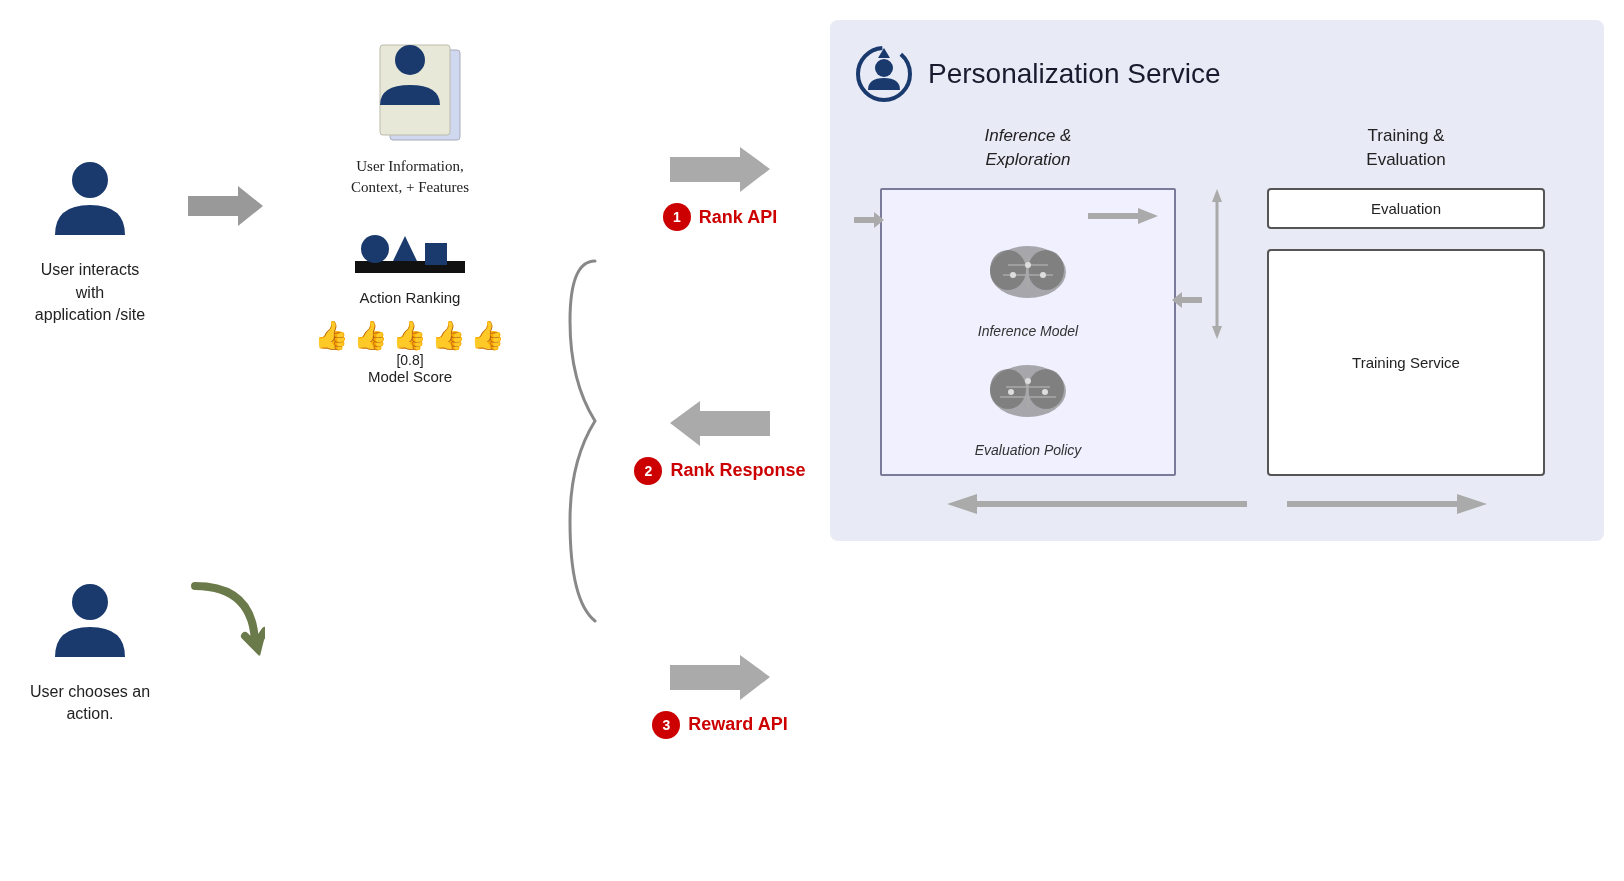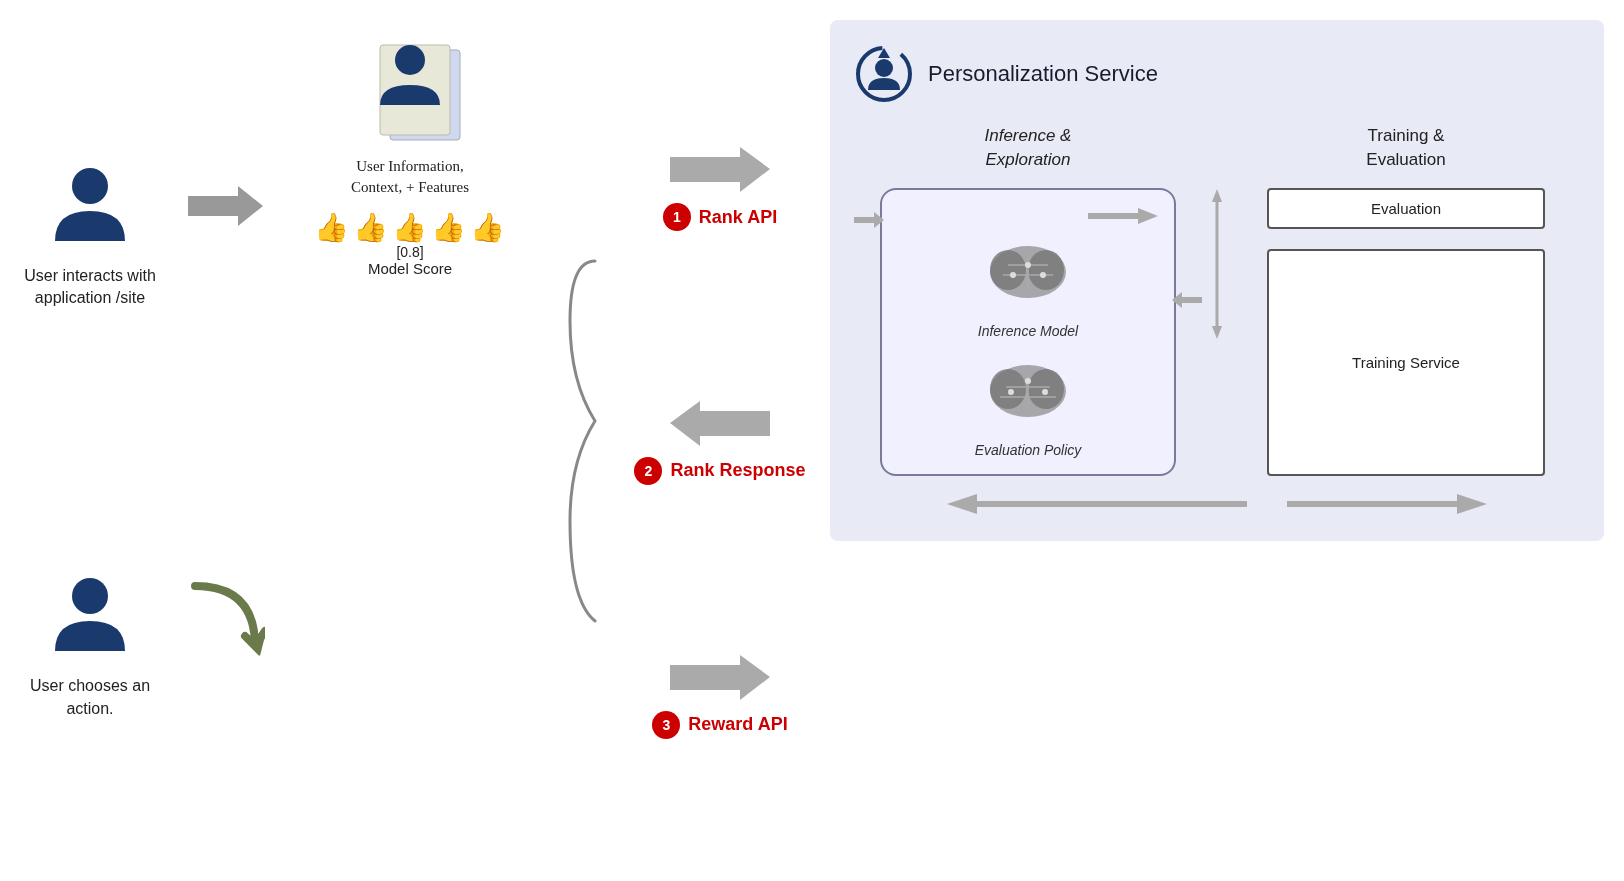--- a/index.html
+++ b/index.html
@@ -96,41 +96,41 @@
     }
 
     .ps-title-row {
       display: flex;
       align-items: center;
       gap: 14px;
       margin-bottom: 20px;
     }
 
     .ps-title {
-      font-size: 22px;
+      font-size: 28px;
       color: #1a1a2e;
     }
 
     .ps-icon {
       width: 60px;
       height: 60px;
     }
 
     .ps-col-title {
       font-size: 17px;
       color: #222;
       text-align: center;
       margin-bottom: 16px;
       line-height: 1.4;
     }
 
     .inference-box {
       border: 2px solid #7a7a9a;
       background: #f0f0ff;
-      border-radius: 16px;
+      border-radius: 2px;
       padding: 16px;
       width: 90%;
       display: flex;
       flex-direction: column;
       align-items: center;
       gap: 10px;
       min-height: 280px;
       position: relative;
     }
 
@@ -175,21 +175,21 @@
       align-items: center;
     }
 
     .thumb {
       font-size: 28px;
     }
 
     .thumb.active { color: #1a3a6e; }
     .thumb.inactive { color: #c0c0c0; }
 
-    .col1 { width: 180px; display: flex; flex-direction: column; justify-content: space-around; align-items: center; padding: 30px 10px; }
+    .col1 { width: 180px; display: flex; flex-direction: column; justify-content: space-around; align-items: center; padding: 30px 27px; }
     .col2 { width: 90px; display: flex; flex-direction: column; justify-content: space-around; align-items: center; }
     .col3 { width: 280px; display: flex; flex-direction: column; align-items: center; padding: 20px 10px; gap: 5px; }
     .col4 { width: 60px; display: flex; align-items: center; justify-content: center; }
     .col5 { width: 220px; display: flex; flex-direction: column; justify-content: space-around; align-items: center; padding: 60px 10px; }
     .col6 { flex: 1; }
 
     .ps-inner-cols {
       display: flex;
       width: 100%;
       flex: 1;
@@ -273,20 +273,35 @@
 
           <circle cx="65" cy="30" r="15" fill="#1a3a6e"></circle>
           <path d="M35 75 Q35 55 65 55 Q95 55 95 75 Z" fill="#1a3a6e"></path>
         </svg>
       </div>
       <div class="features-label" style="white-space:pre-line;text-align:center;font-size:15px;color:#222;line-height:1.4;font-family:Liberation Serif, serif;">User Information,
 Context,  + Features</div>
     </div>
 
 
+    <div style="display:flex;flex-direction:column;align-items:center;margin-top:8px;">
+      <div>
+        <svg width="130" height="70" viewBox="0 0 130 70">
+
+          <rect x="10" y="50" width="110" height="12" fill="#111"></rect>
+
+          <circle cx="30" cy="38" r="14" fill="#1a3a6e"></circle>
+
+          <polygon points="60,25 48,50 72,50" fill="#1a3a6e"></polygon>
+
+          <rect x="80" y="32" width="22" height="22" fill="#1a3a6e"></rect>
+        </svg>
+      </div>
+      <div class="ranking-label" style="font-size:15px;color:#222;text-align:center;">Action Ranking</div>
+    </div>
 
     <div style="display:flex;flex-direction:column;align-items:center;margin-top:8px;">
       <div class="thumbs-row">
         <span class="thumb active">👍</span>
         <span class="thumb active">👍</span>
         <span class="thumb active">👍</span>
         <span class="thumb active">👍</span>
         <span class="thumb inactive" style="color:#ccc;">👍</span>
       </div>
       <div style="font-size:14px;color:#222;text-align:center;">[0.8]</div>

